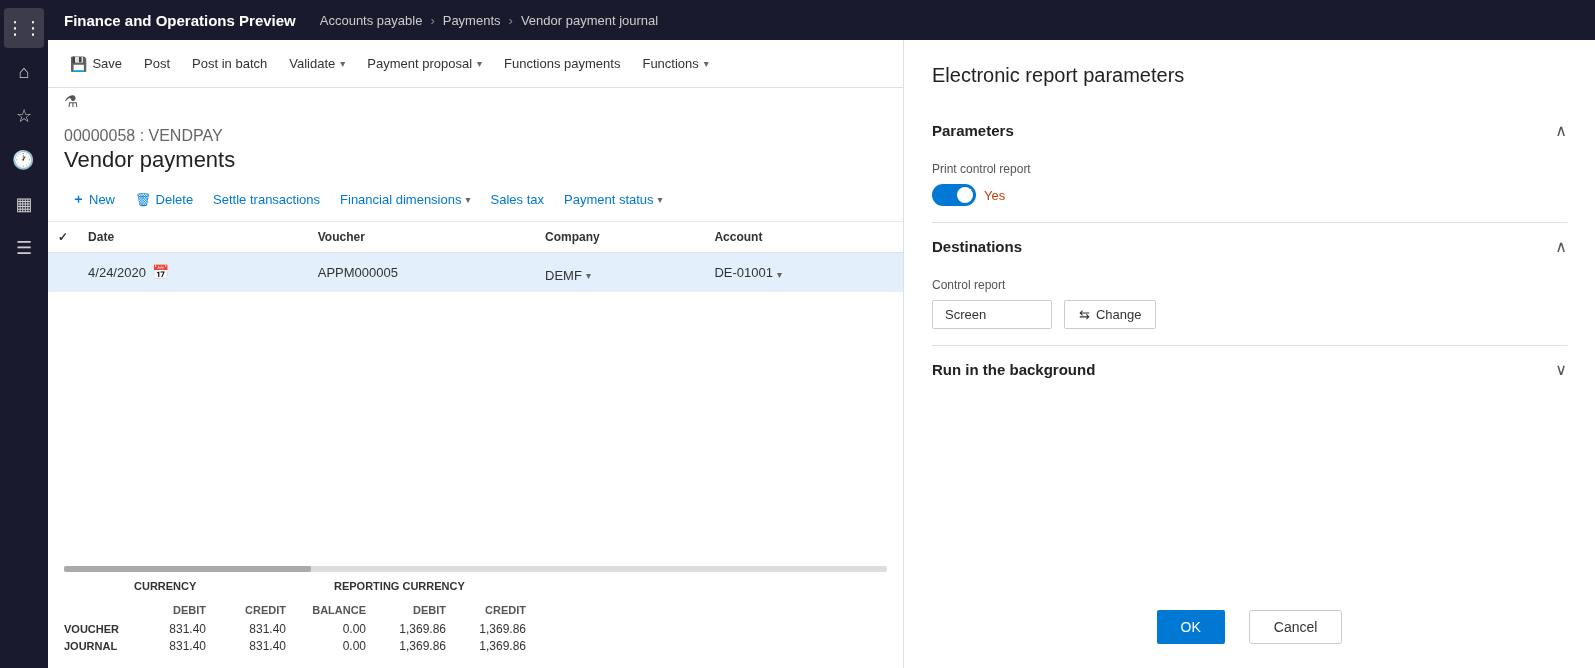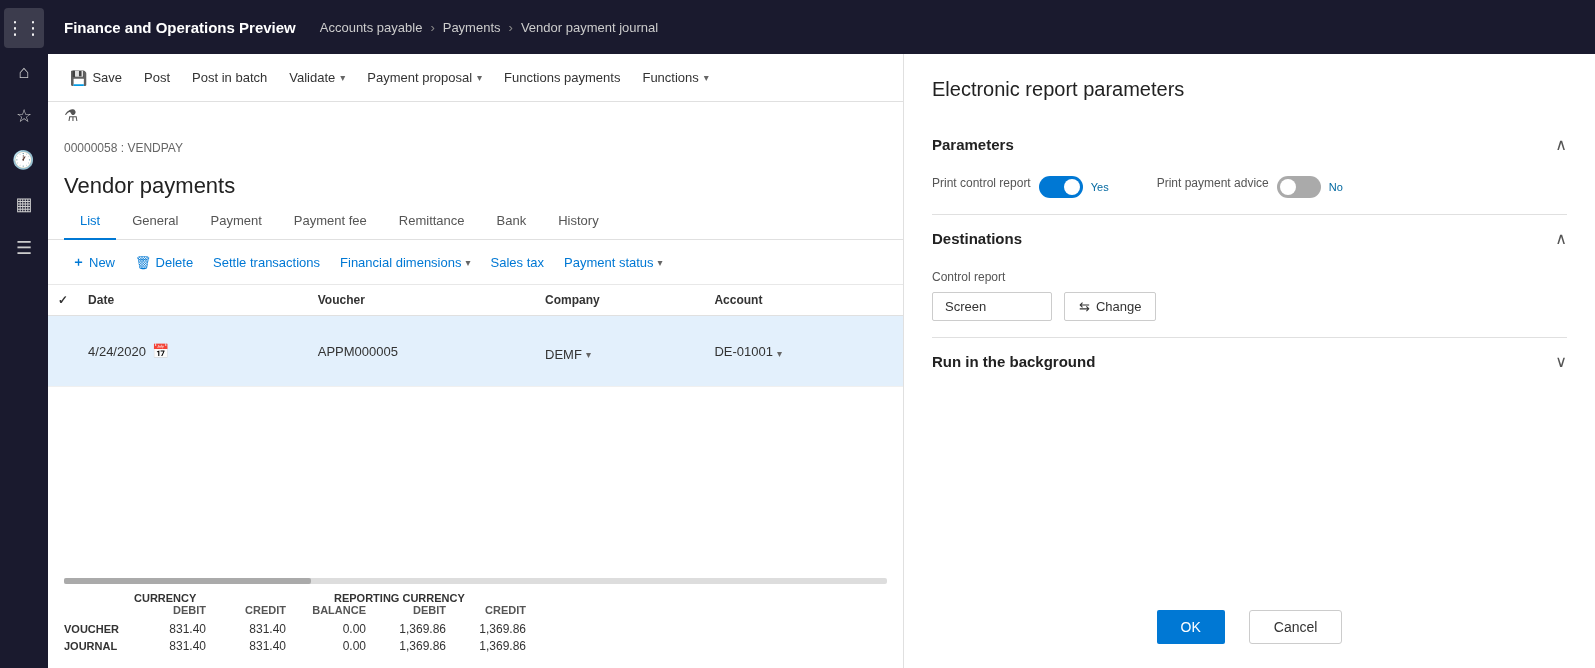--- a/index.html
+++ b/index.html
@@ -28,21 +28,21 @@
     .main-area {
       flex: 1;
       display: flex;
       flex-direction: column;
       overflow: hidden;
     }
 
     
     .header-bar {
       background: #1a1a2e;
-      height: 54px;
+      height: 40px;
       display: flex;
       align-items: center;
       padding: 0 16px;
       gap: 8px;
       flex-shrink: 0;
     }
     .header-title {
       color: white;
       font-size: 15px;
       font-weight: 600;
@@ -93,23 +93,23 @@
     }
     .toolbar-btn .icon { font-size: 14px; color: #555; }
     .chevron { font-size: 10px; color: #666; }
 
     
     .journal-header {
       padding: 12px 16px 4px 16px;
       border-bottom: none;
     }
     .journal-id {
-      font-size: 12px;
+      font-size: 16px;
       color: #666;
-      margin-bottom: 18px;
+      margin-bottom: 2px;
     }
     .journal-title {
       font-size: 22px;
       font-weight: 400;
       color: #222;
     }
 
     
     .tabs {
       display: flex;
@@ -172,21 +172,21 @@
       font-weight: 600;
       color: #333;
       font-size: 12px;
       white-space: nowrap;
     }
     thead th:first-child { width: 30px; }
     tbody tr.selected {
       background: #e3f0fc;
     }
     tbody td {
-      padding: 24px 10px;
+      padding: 8px 10px;
       color: #333;
       border-bottom: 1px solid #f0f0f0;
       white-space: nowrap;
     }
     .check-col { width: 30px; text-align: center; }
     .account-cell {
       display: flex; align-items: flex-end; gap: 4px;
     }
 
     
@@ -229,21 +229,21 @@
     .params-content {
       padding: 8px 0 16px 0;
     }
     .param-row {
       display: flex;
       gap: 48px;
       align-items: flex-start;
     }
     .param-item {
       display: flex;
-      flex-direction: row;
+      flex-direction: column;
       gap: 8px;
     }
     .param-label {
       font-size: 12px;
       color: #555;
       font-weight: 400;
     }
     .toggle-group {
       display: flex;
       align-items: center;
@@ -260,21 +260,21 @@
     .toggle-knob {
       position: absolute;
       top: 3px;
       width: 16px; height: 16px;
       border-radius: 50%;
       background: white;
       transition: left 0.15s;
     }
     .toggle.on .toggle-knob { left: 25px; }
     .toggle.off .toggle-knob { left: 3px; }
-    .toggle-label { font-size: 11px; color: #0369a1; }
+    .toggle-label { font-size: 13px; color: #c2410c; }
 
     
     .destinations-content {
       padding: 8px 0 16px 0;
     }
     .dest-label {
       font-size: 12px;
       color: #555;
       margin-bottom: 8px;
     }
@@ -455,29 +455,20 @@
 
       <div class="filter-area">
         <span class="filter-icon">⚗</span>
       </div>
 
       <div class="journal-header">
         <div class="journal-id">00000058 : VENDPAY</div>
         <div class="journal-title">Vendor payments</div>
       </div>
 
-      <div class="tabs">
-        <div class="tab active">List</div>
-        <div class="tab">General</div>
-        <div class="tab">Payment</div>
-        <div class="tab">Payment fee</div>
-        <div class="tab">Remittance</div>
-        <div class="tab">Bank</div>
-        <div class="tab">History</div>
-      </div>
 
       <div class="action-bar">
         <button class="action-btn">
           <span style="font-weight:bold;">＋</span>
           <span>New</span>
         </button>
         <button class="action-btn">
           <span>🗑</span>
           <span>Delete</span>
         </button>
@@ -535,21 +526,21 @@
         </table>
       </div>
 
       <div class="summary-wrapper">
         <div style="height:6px; background:#ddd; margin-bottom:8px; border-radius:2px;">
           <div style="width:30%; height:6px; background:#aaa; border-radius:2px;"></div>
         </div>
         <div class="sum-top">
           <div class="sum-spacer"></div>
           <div class="sum-col-headers">
-            <div style="display:flex;gap:0;flex-direction:column;">
+            <div style="display:flex;gap:12px;flex-direction:column;">
               <div style="display:flex;gap:0;">
                 <div style="min-width:200px;font-size:11px;font-weight:700;color:#333;">CURRENCY</div>
                 <div style="min-width:200px;font-size:11px;font-weight:700;color:#333;">REPORTING CURRENCY</div>
               </div>
               <div style="display:flex;gap:0;">
                 <div class="sum-col-h">DEBIT</div>
                 <div class="sum-col-h">CREDIT</div>
                 <div class="sum-col-h">BALANCE</div>
                 <div class="sum-col-h">DEBIT</div>
                 <div class="sum-col-h">CREDIT</div>
@@ -594,29 +585,20 @@
           <div class="param-row">
             <div class="param-item">
               <div class="param-label">Print control report</div>
               <div class="toggle-group">
                 <div class="toggle on">
                   <div class="toggle-knob"></div>
                 </div>
                 <span class="toggle-label">Yes</span>
               </div>
             </div>
-            <div class="param-item">
-              <div class="param-label">Print payment advice</div>
-              <div class="toggle-group">
-                <div class="toggle off">
-                  <div class="toggle-knob"></div>
-                </div>
-                <span class="toggle-label">No</span>
-              </div>
-            </div>
           </div>
         </div>
       </div>
 
       <div class="collapse-section">
         <div class="collapse-header">
           <span class="collapse-title">Destinations</span>
           <span class="collapse-icon">∧</span>
         </div>
         <div class="destinations-content">

